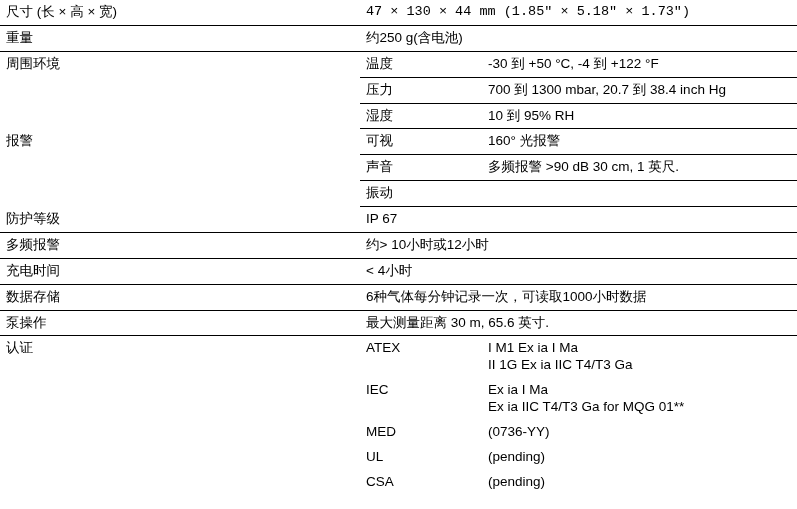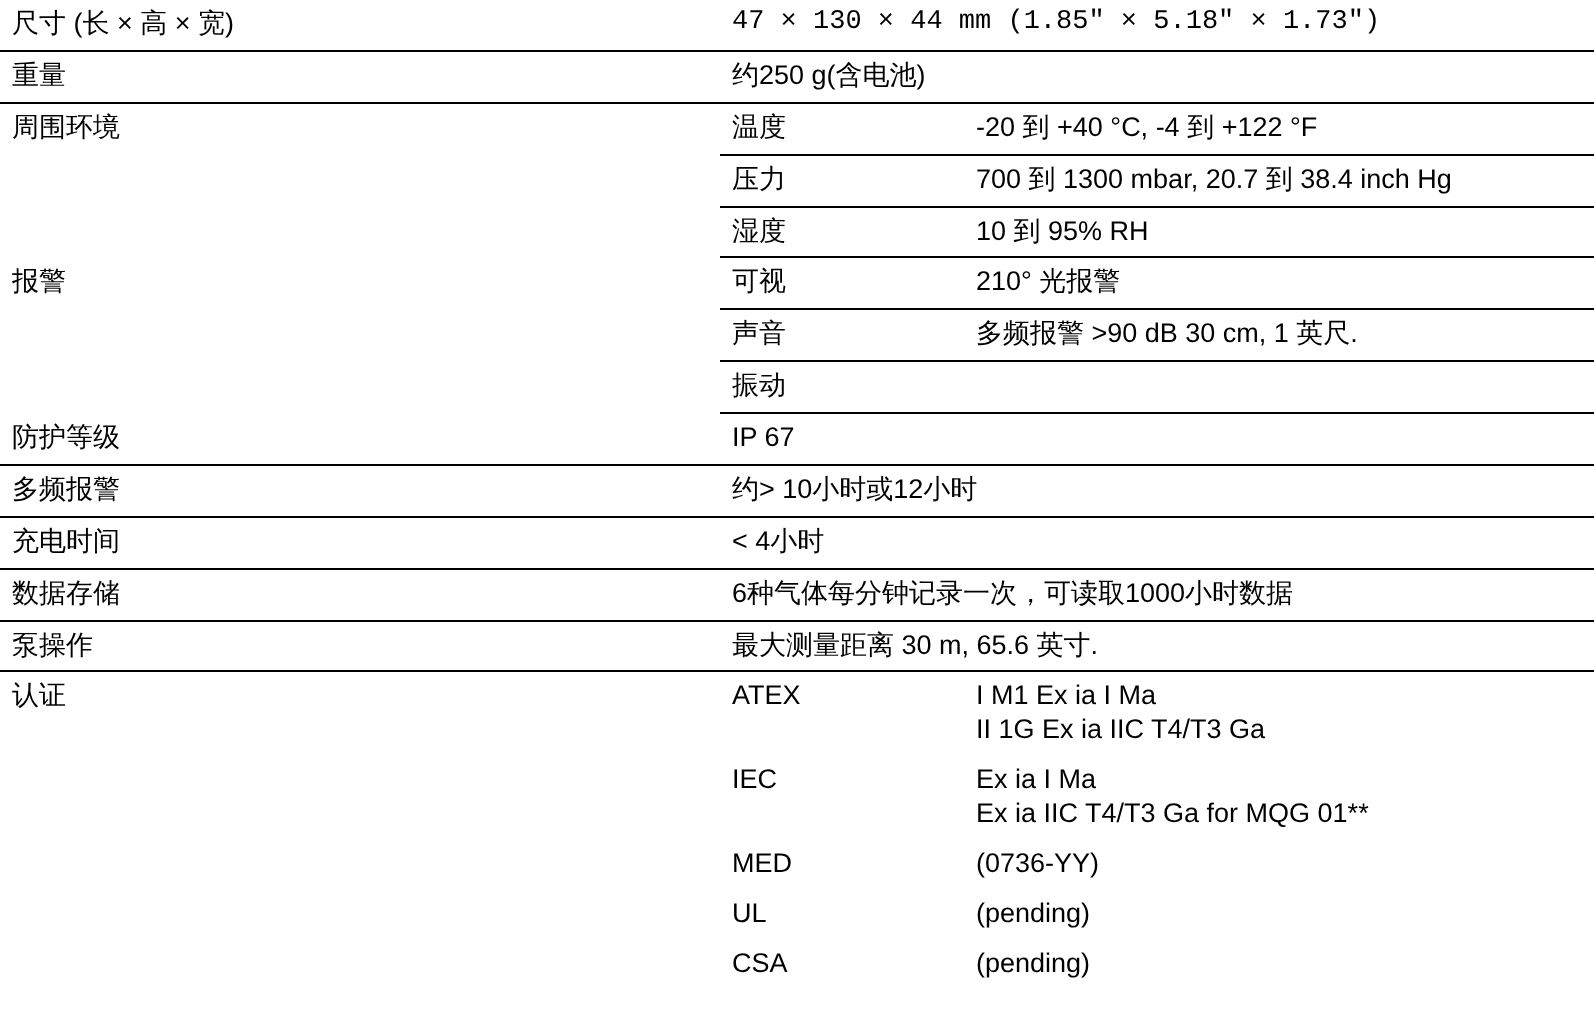--- a/index.html
+++ b/index.html
@@ -60,35 +60,35 @@
     </tr>
 
     <tr>
       <td class="label-cell bb">重量</td>
       <td class="val-cell bb" colspan="2">约250 g(含电池)</td>
     </tr>
 
     <tr>
       <td class="label-cell" rowspan="3">周围环境</td>
       <td class="sub-cell bb">温度</td>
-      <td class="val-cell bb">-20 到 +40 °C, -4 到 +122 °F</td>
+      <td class="val-cell bb">-30 到 +50 °C, -4 到 +122 °F</td>
     </tr>
     <tr>
       <td class="sub-cell bb">压力</td>
       <td class="val-cell bb">700 到 1300 mbar, 20.7 到 38.4 inch Hg</td>
     </tr>
     <tr>
       <td class="sub-cell bb">湿度</td>
       <td class="val-cell bb">10 到 95% RH</td>
     </tr>
 
     <tr>
       <td class="label-cell" rowspan="3">报警</td>
       <td class="sub-cell bb">可视</td>
-      <td class="val-cell bb">210°  光报警</td>
+      <td class="val-cell bb">160°  光报警</td>
     </tr>
     <tr>
       <td class="sub-cell bb">声音</td>
       <td class="val-cell bb">多频报警 &gt;90 dB 30 cm, 1 英尺.</td>
     </tr>
     <tr>
       <td class="sub-cell bb">振动</td>
       <td class="val-cell bb"></td>
     </tr>
 

